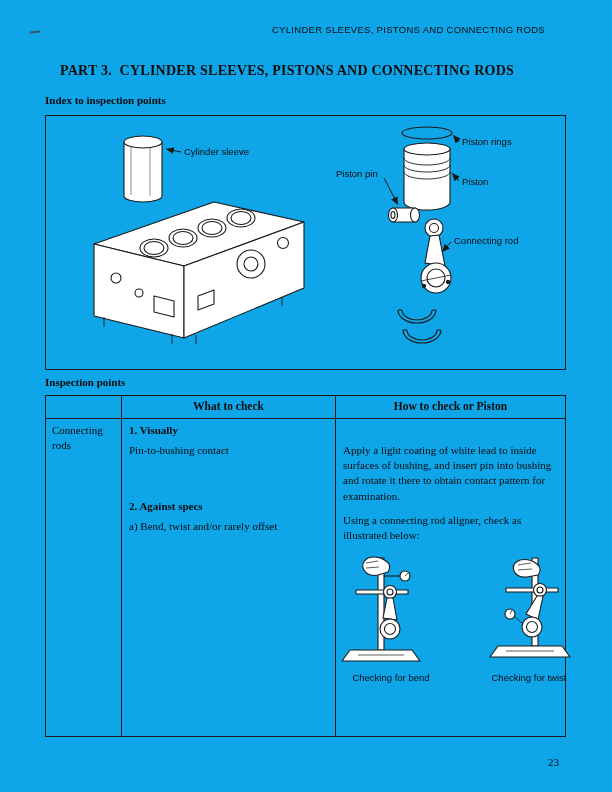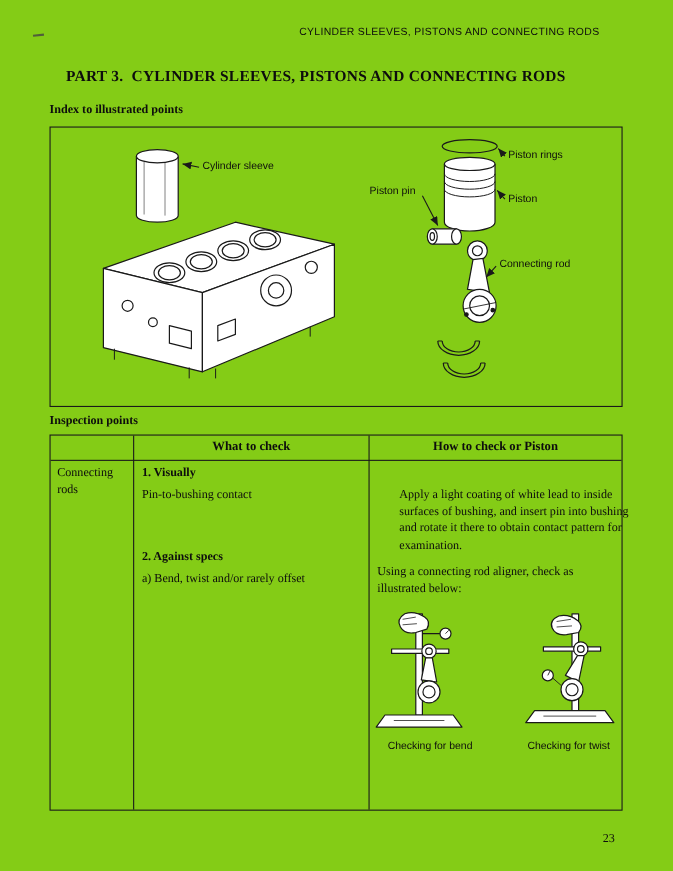--- a/index.html
+++ b/index.html
@@ -1,17 +1,17 @@
 <!DOCTYPE html>
 <html><head>
 <meta charset="utf-8">
 <style>
   html,body{margin:0;padding:0;background:#e8e8e8;}
   .page{
-    position:relative;width:612px;height:792px;background:#84cc16;
+    position:relative;width:612px;height:792px;background:#0ea5e9;
     font-family:"Liberation Serif", serif;color:#0d0d0d;overflow:hidden;
     margin:0 auto;
   }
   .abs{position:absolute;}
   .running-header{
     font-family:"Liberation Sans", sans-serif;font-size:9.5px;letter-spacing:.3px;
   }
   .part-title{
     font-size:14px;font-weight:bold;letter-spacing:.25px;white-space:pre;
   }
@@ -41,21 +41,21 @@
 <body>
 
 <div class="page">
 
   <div class="abs ink-mark" style="left:30px;top:31px;"></div>
 
   <div class="abs running-header" style="top:24px;right:67px;">CYLINDER SLEEVES, PISTONS AND CONNECTING RODS</div>
 
   <div class="abs part-title" style="left:60px;top:63px;">PART 3.  CYLINDER SLEEVES, PISTONS AND CONNECTING RODS</div>
 
-  <div class="abs section-label" style="left:45px;top:94px;">Index to illustrated points</div>
+  <div class="abs section-label" style="left:45px;top:94px;">Index to inspection points</div>
 
   <div class="abs figure-box" style="left:45px;top:115px;">
 
     <svg class="abs" style="left:0;top:0;" width="519" height="253" viewBox="0 0 519 253">
       <defs>
         <marker id="arr" markerWidth="9" markerHeight="8" refX="8" refY="3.5" orient="auto">
           <path d="M0,0 L8,3.5 L0,7 Z" fill="#1a1a1a"></path>
         </marker>
       </defs>
 
@@ -141,27 +141,27 @@
     <div class="abs vline" style="left:289px;"></div>
     <div class="abs hline" style="top:22px;"></div>
 
     <div class="abs th" style="left:76px;top:4px;width:213px;">What to check</div>
     <div class="abs th" style="left:290px;top:4px;width:229px;">How to check or Piston</div>
 
     <div class="abs cell" style="left:6px;top:27px;width:62px;">Connecting rods</div>
 
     <div class="abs cell bold" style="left:83px;top:27px;">1. Visually</div>
     <div class="abs cell" style="left:83px;top:47px;">Pin-to-bushing contact</div>
-    <div class="abs cell" style="left:297px;top:47px;width:212px;margin-left:20px;">Apply a light coating of white lead to inside surfaces of bushing, and insert pin into bushing and rotate it there to obtain contact pattern for examination.</div>
+    <div class="abs cell" style="left:297px;top:47px;width:212px;">Apply a light coating of white lead to inside surfaces of bushing, and insert pin into bushing and rotate it there to obtain contact pattern for examination.</div>
 
     <div class="abs cell bold" style="left:83px;top:103px;">2. Against specs</div>
     <div class="abs cell" style="left:83px;top:123px;">a) Bend, twist and/or rarely offset</div>
     <div class="abs cell" style="left:297px;top:117px;width:190px;">Using a connecting rod aligner, check as illustrated below:</div>
 
-    <div class="abs" style="left:292px;top:158px;display:flex;gap:20px;">
+    <div class="abs" style="left:292px;top:158px;display:flex;gap:32px;">
 
       <div class="aligner-fig">
         <svg width="100" height="112" viewBox="0 0 100 112">
           <g fill="#fff" stroke="#1a1a1a" stroke-width="1.1" stroke-linejoin="round">
             <rect x="40" y="4" width="6" height="92"></rect>
             <path d="M30,4 q-8,5 -4,12 q4,7 14,5 l10,-3 q4,-7 -2,-11 q-9,-6 -18,-3 Z"></path>
             <path d="M28,9 l12,-2 M28,14 l13,-1" stroke-width="0.7" fill="none"></path>
             <path d="M46,22 L62,22" fill="none"></path>
             <circle cx="67" cy="22" r="5"></circle>
             <path d="M67,22 l3,-3" stroke-width="0.8" fill="none"></path>

